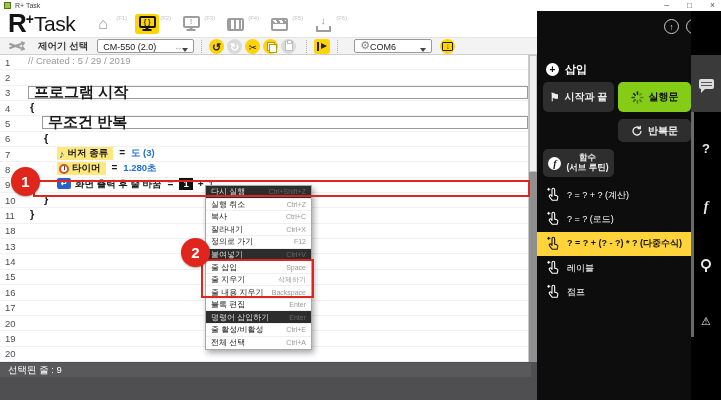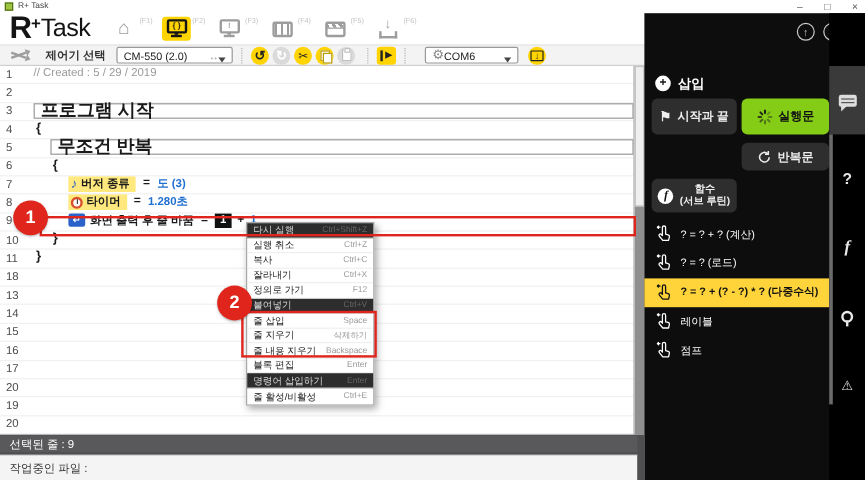--- a/index.html
+++ b/index.html
@@ -368,23 +368,20 @@
           <span class="code-content"></span>
         </div>
     </div>
     <div class="scrollbar">
         <div class="scroll-thumb"></div>
       </div>
   </div>
   <div class="bar-selected">
       <span>선택된 줄 : 9</span>
     </div>
-  <div class="bar-file">
-      <span>작업중인 파일 :</span>
-    </div>
 </div>
 
 <div class="context-menu">
   <div class="menu-item dark">
       <span>다시 실행</span>
       <span class="sc">Ctrl+Shift+Z</span>
     </div>
   <div class="menu-item">
       <span>실행 취소</span>
       <span class="sc">Ctrl+Z</span>
@@ -421,20 +418,24 @@
       <span>블록 편집</span>
       <span class="sc">Enter</span>
     </div>
   <div class="menu-item dark">
       <span>명령어 삽입하기</span>
       <span class="sc">Enter</span>
     </div>
   <div class="menu-item">
       <span>줄 활성/비활성</span>
       <span class="sc">Ctrl+E</span>
+    </div>
+  <div class="menu-item">
+      <span>전체 선택</span>
+      <span class="sc">Ctrl+A</span>
     </div>
 </div>
 
 <div class="sidebar">
   <div class="sb-circles">
     <span class="sb-circle">
         <span class="icon-up"></span>
       </span>
     <span class="sb-circle">
         <span class="icon-down"></span>

